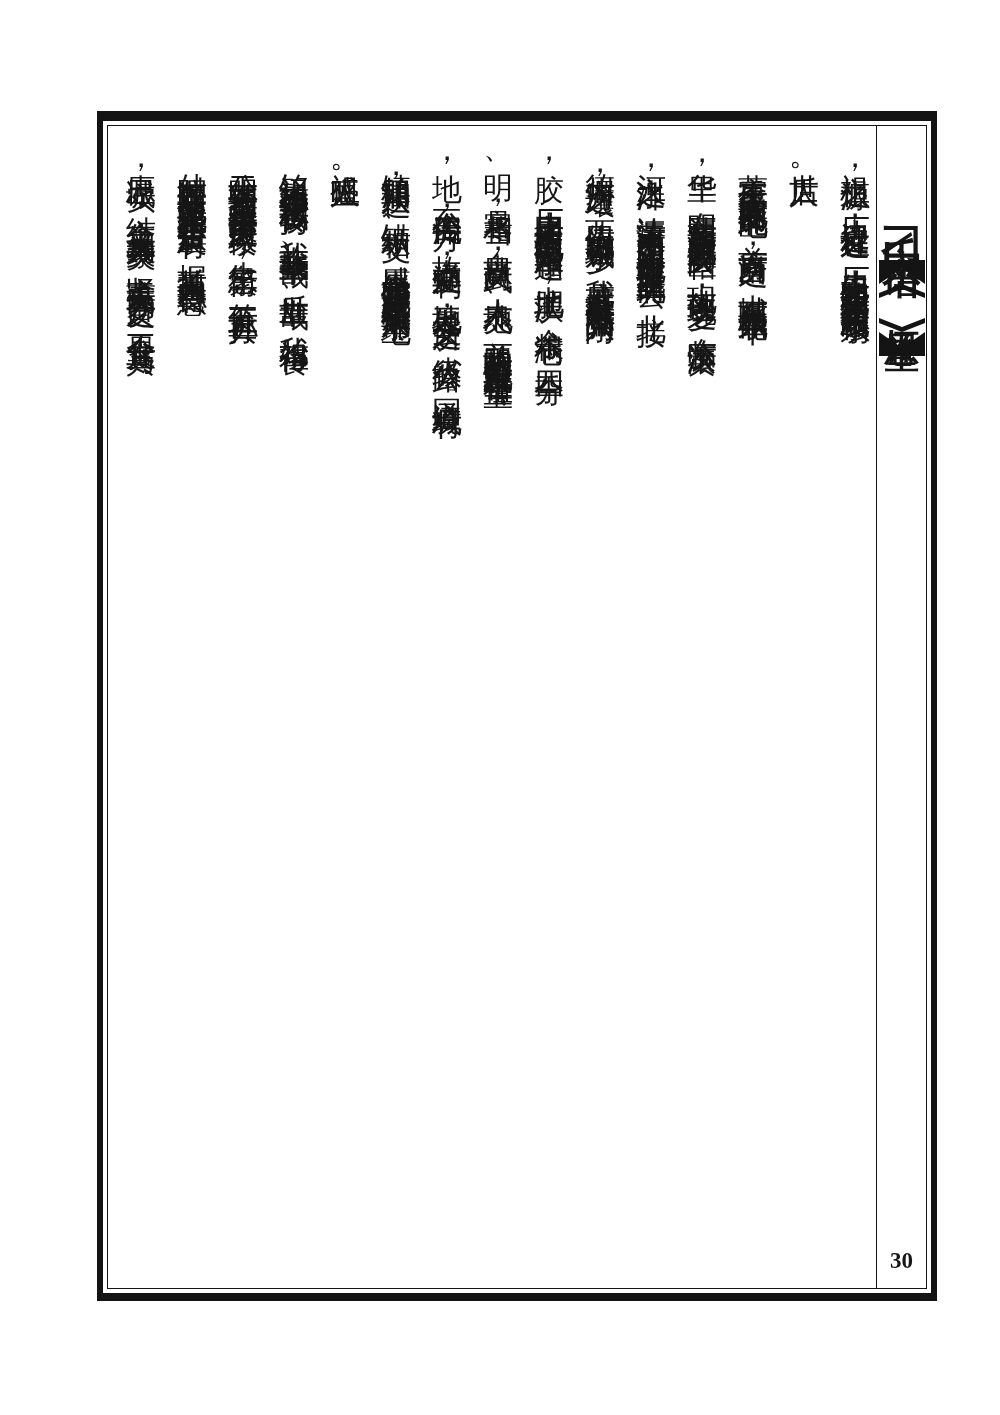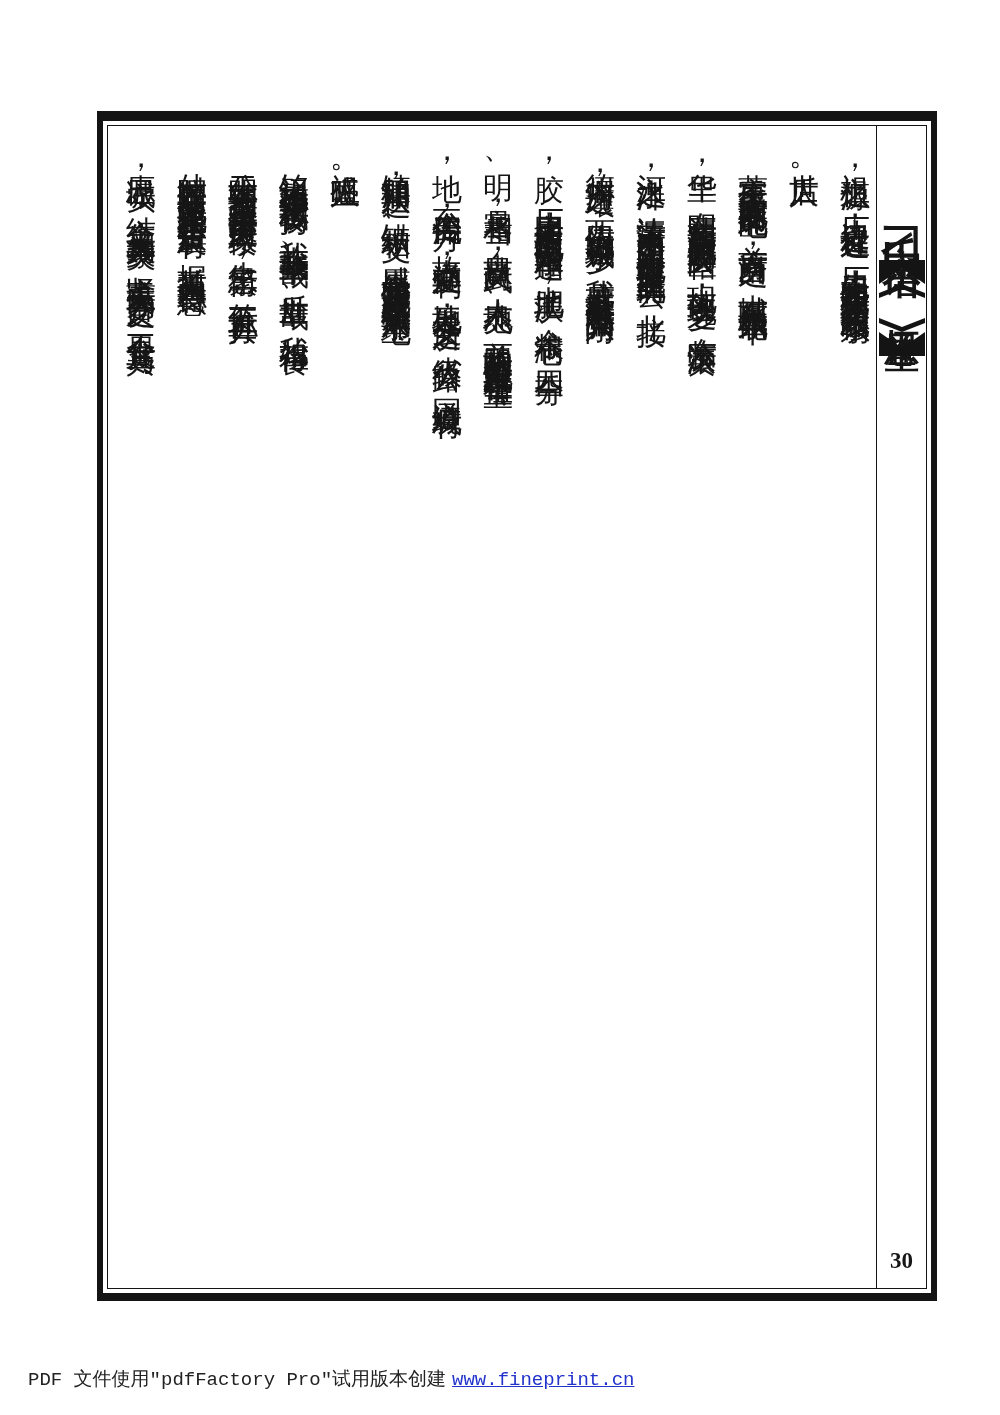--- a/index.html
+++ b/index.html
@@ -136,17 +136,14 @@
           </svg>
         </div>
 
         <div class="spacer"></div>
         <div class="page-number">30</div>
       </div>
 
     </div>
   </div>
 
-  <div class="footer">
-    <span>PDF 文件使用″pdfFactory Pro″试用版本创建</span><a>www.fineprint.cn</a>
-  </div>
 
 </div>
 
 </body></html>

